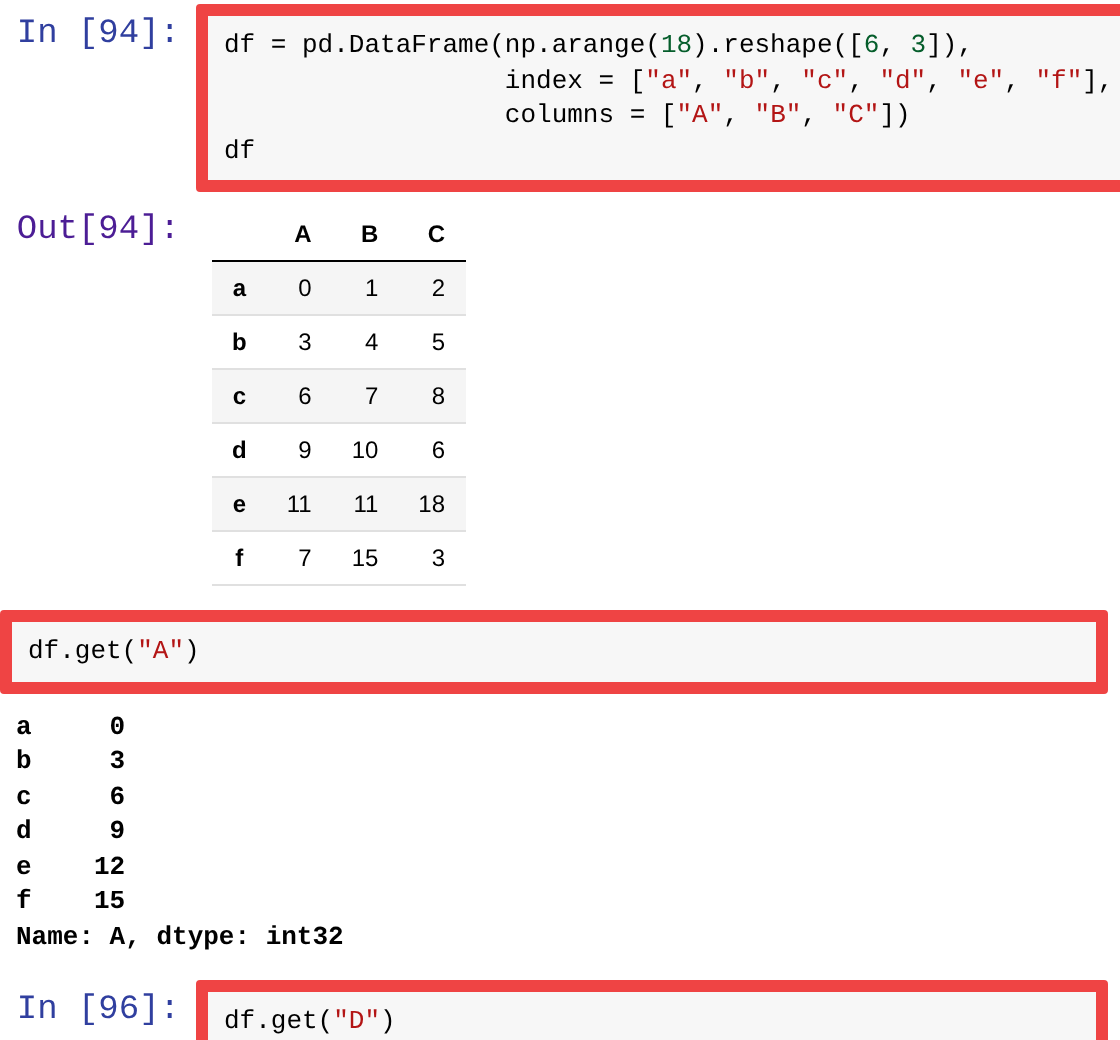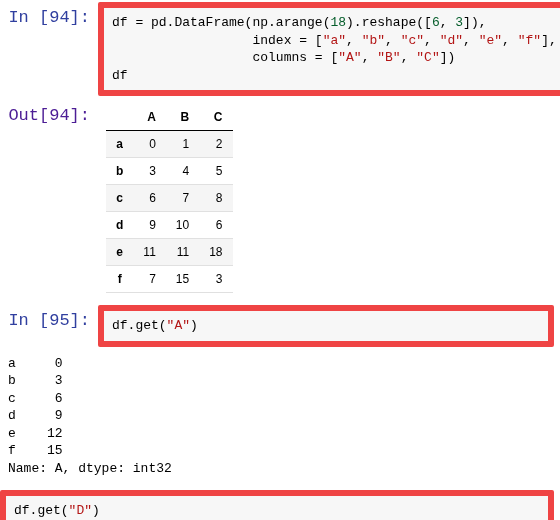--- a/index.html
+++ b/index.html
@@ -67,20 +67,21 @@
   }
   table.df tbody tr { border-bottom: 1px solid #e0e0e0; }
   table.df tbody tr:nth-child(odd) td,
   table.df tbody tr:nth-child(odd) th { background: #f5f5f5; }
   .corner { border: none; }
   .series-out {
     font-family: Menlo, Consolas, "Courier New", monospace;
     font-size: 13px;
     line-height: 1.35;
     white-space: pre;
+    font-weight: bold;
   }
 </style>
 </head>
 <body>
 
 <div class="cell">
   <div class="prompt in-prompt"><span>In [94]:</span></div>
   <div class="code-area">
 <pre><span>df = pd.DataFrame(np.arange(</span><span class="tok-num">18</span><span>).reshape([</span><span class="tok-num">6</span><span>, </span><span class="tok-num">3</span><span>]),</span>
 <span>                  index = [</span><span class="tok-str">"a"</span><span>, </span><span class="tok-str">"b"</span><span>, </span><span class="tok-str">"c"</span><span>, </span><span class="tok-str">"d"</span><span>, </span><span class="tok-str">"e"</span><span>, </span><span class="tok-str">"f"</span><span>],</span>
@@ -137,35 +138,35 @@
             <td>7</td>
             <td>15</td>
             <td>3</td>
           </tr>
       </tbody>
     </table>
   </div>
 </div>
 
 <div class="cell">
-  <div class="prompt in-prompt"><span>In [95]:</span></div>
   <div class="code-area">
 <pre><span>df.get(</span><span class="tok-str">"A"</span><span>)</span></pre>
   </div>
 </div>
 
 <div class="cell">
   <div class="output-area">
     <div class="series-out">a     0
 b     3
 c     6
 d     9
 e    12
 f    15
 Name: A, dtype: int32</div>
   </div>
 </div>
 
 <div class="cell">
+  <div class="prompt in-prompt"><span>In [96]:</span></div>
   <div class="code-area">
 <pre><span>df.get(</span><span class="tok-str">"D"</span><span>)</span></pre>
   </div>
 </div>
 
 </body></html>

